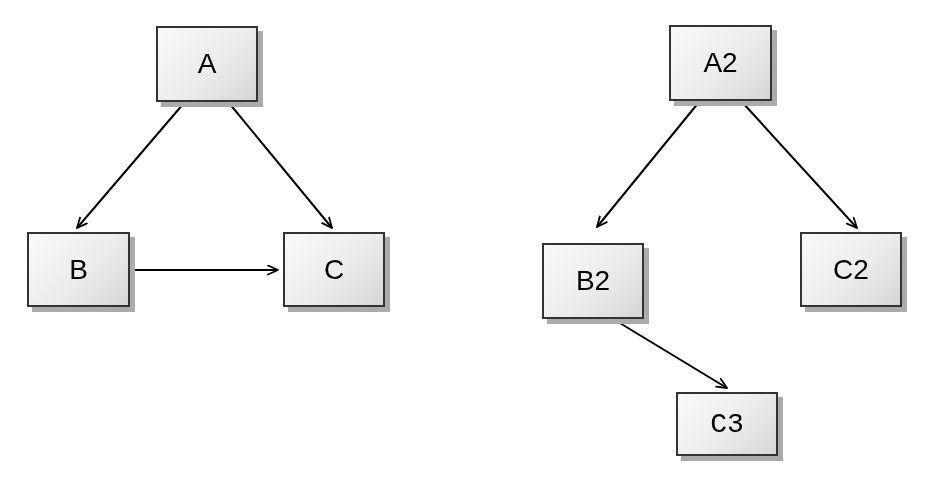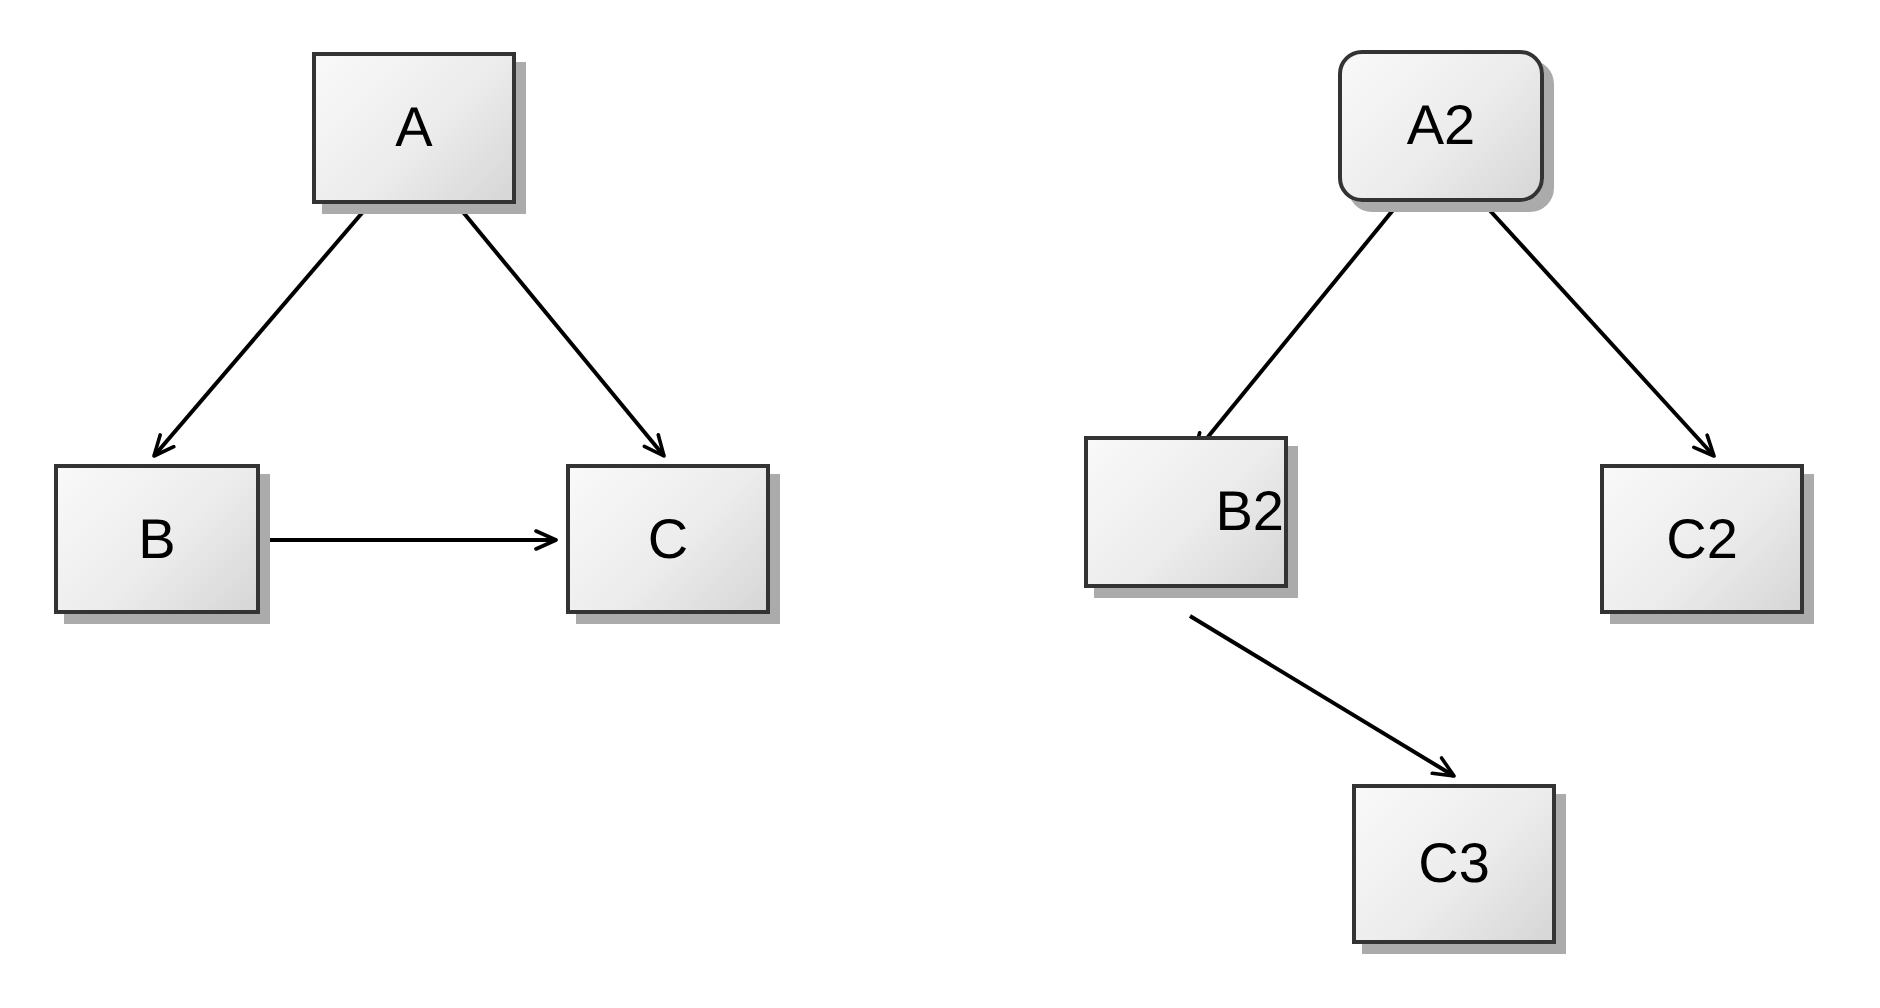--- a/index.html
+++ b/index.html
@@ -33,24 +33,24 @@
     align-items: center;
     justify-content: center;
     font-size: 28px;
     color: #000000;
     user-select: none;
   }
   
   .node-A  { left: 156px; top:  26px; width: 102px; height: 76px; }
   .node-B  { left:  27px; top: 232px; width: 103px; height: 75px; }
   .node-C  { left: 283px; top: 232px; width: 102px; height: 75px; }
-  .node-A2 { left: 669px; top:  25px; width: 103px; height: 76px; border-radius: 12px; }
-  .node-B2 { left: 542px; top: 218px; width: 102px; height: 76px; justify-content: flex-end; }
+  .node-A2 { left: 669px; top:  25px; width: 103px; height: 76px; }
+  .node-B2 { left: 542px; top: 243px; width: 102px; height: 76px; }
   .node-C2 { left: 800px; top: 232px; width: 102px; height: 75px; text-align: right; }
-  .node-C3 { left: 676px; top: 392px; width: 102px; height: 80px; }
+  .node-C3 { left: 676px; top: 392px; width: 102px; height: 64px; font-family: Liberation Mono, monospace; }
 </style>
 </head>
 <body>
 
 <div class="canvas">
 
   <svg class="edges-layer" width="940" height="504" viewBox="0 0 940 504" xmlns="http://www.w3.org/2000/svg">
     <defs>
       <marker id="arrow-vee" markerWidth="14" markerHeight="12" refX="11" refY="5.5" orient="auto" markerUnits="userSpaceOnUse">
         <path d="M1,1 L11,5.5 L1,10" fill="none" stroke="#000000" stroke-width="1.8" stroke-linecap="round" stroke-linejoin="round"></path>

